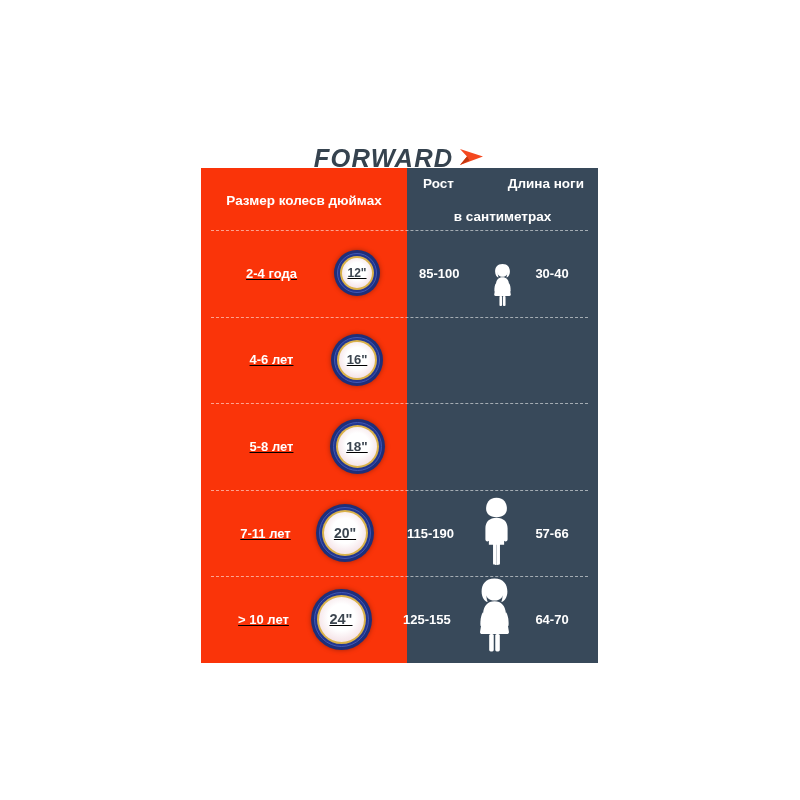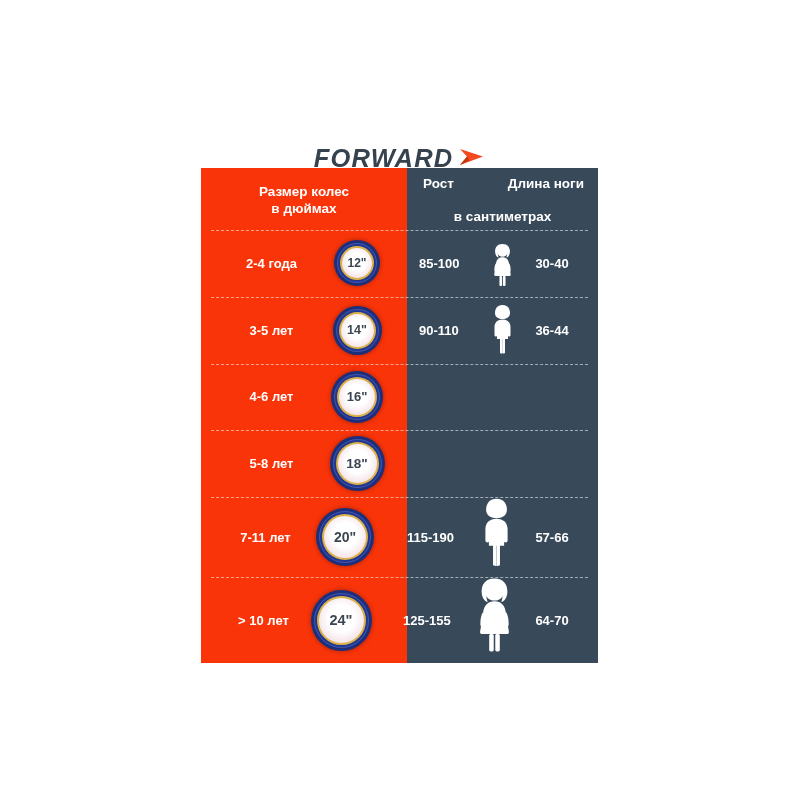--- a/index.html
+++ b/index.html
@@ -74,21 +74,21 @@
   
   .thead {
     position: relative;
     z-index: 2;
     height: 62px;
     display: flex;
   }
   .th-left {
     width: 206px;
     display: flex;
-    flex-direction: column;
+    flex-direction: row;
     align-items: center;
     justify-content: center;
     padding-top: 2px;
   }
   .th-right {
     flex: 1;
     position: relative;
     display: flex;
     flex-direction: column;
     align-items: center;
@@ -135,20 +135,21 @@
   }
 
   .cell-left {
     width: 206px;
     height: 100%;
     display: flex;
     align-items: center;
     box-sizing: border-box;
     padding-left: 27px;
     padding-right: 8px;
+    text-decoration: underline;
   }
   .age {
     flex: 1;
     text-align: center;
     color: #ffffff;
     font-size: 13px;
     font-weight: bold;
     white-space: nowrap;
   }
   .wheel-slot {
@@ -286,43 +287,20 @@
     <rect x="32" y="75" width="6" height="23" rx="2" fill="#ffffff"></rect>
     <path d="M16 46 C13 50 12 58 12.5 64 C13 66 16 66 16.4 64 Z" fill="#ffffff"></path>
     <path d="M46 46 C49 50 50 58 49.5 64 C49 66 46 66 45.6 64 Z" fill="#ffffff"></path>
   </svg>
       </span>
       <span class="leg-val">30-40</span>
     </div>
         </div>
         <div class="row">
     <div class="cell-left">
-      <span class="age">3-5 лет</span>
-      <span class="wheel-slot">
-        <span class="wheel" style="width:49px;height:49px;">
-          <span class="ring2"></span>
-          <span class="ring3"></span>
-          <span class="hub"></span>
-          <span class="size" style="font-size:12.5px">14"</span>
-        </span>
-      </span>
-    </div>
-    <div class="cell-right">
-      <span class="height-val">90-110</span>
-      <span class="figure-slot">
-        <svg class="figure" width="31" height="50" viewBox="0 0 62 100" aria-hidden="true">
-      <path d="M31 2 C20 2 16 10 16 18 C16 25 21 30 31 30 C41 30 46 25 46 18 C46 10 42 2 31 2 Z" fill="#ffffff"></path>
-      <path d="M31 31 C21 31 15 37 15 46 L15 62 C15 65 18 66 20 64 L20 47 L20 70 L26 70 L26 97 C26 99 28 99 30 99 C31.5 99 30.8 97 30.8 97 L30.8 70 L31.2 70 L31.2 97 C31.2 97 30.5 99 32 99 C34 99 36 99 36 97 L36 70 L42 70 L42 47 L42 64 C44 66 47 65 47 62 L47 46 C47 37 41 31 31 31 Z" fill="#ffffff"></path>
-    </svg>
-      </span>
-      <span class="leg-val">36-44</span>
-    </div>
-        </div>
-        <div class="row">
-    <div class="cell-left">
       <span class="age">4-6 лет</span>
       <span class="wheel-slot">
         <span class="wheel" style="width:52px;height:52px;">
           <span class="ring2"></span>
           <span class="ring3"></span>
           <span class="hub"></span>
           <span class="size" style="font-size:13px">16"</span>
         </span>
       </span>
     </div>

